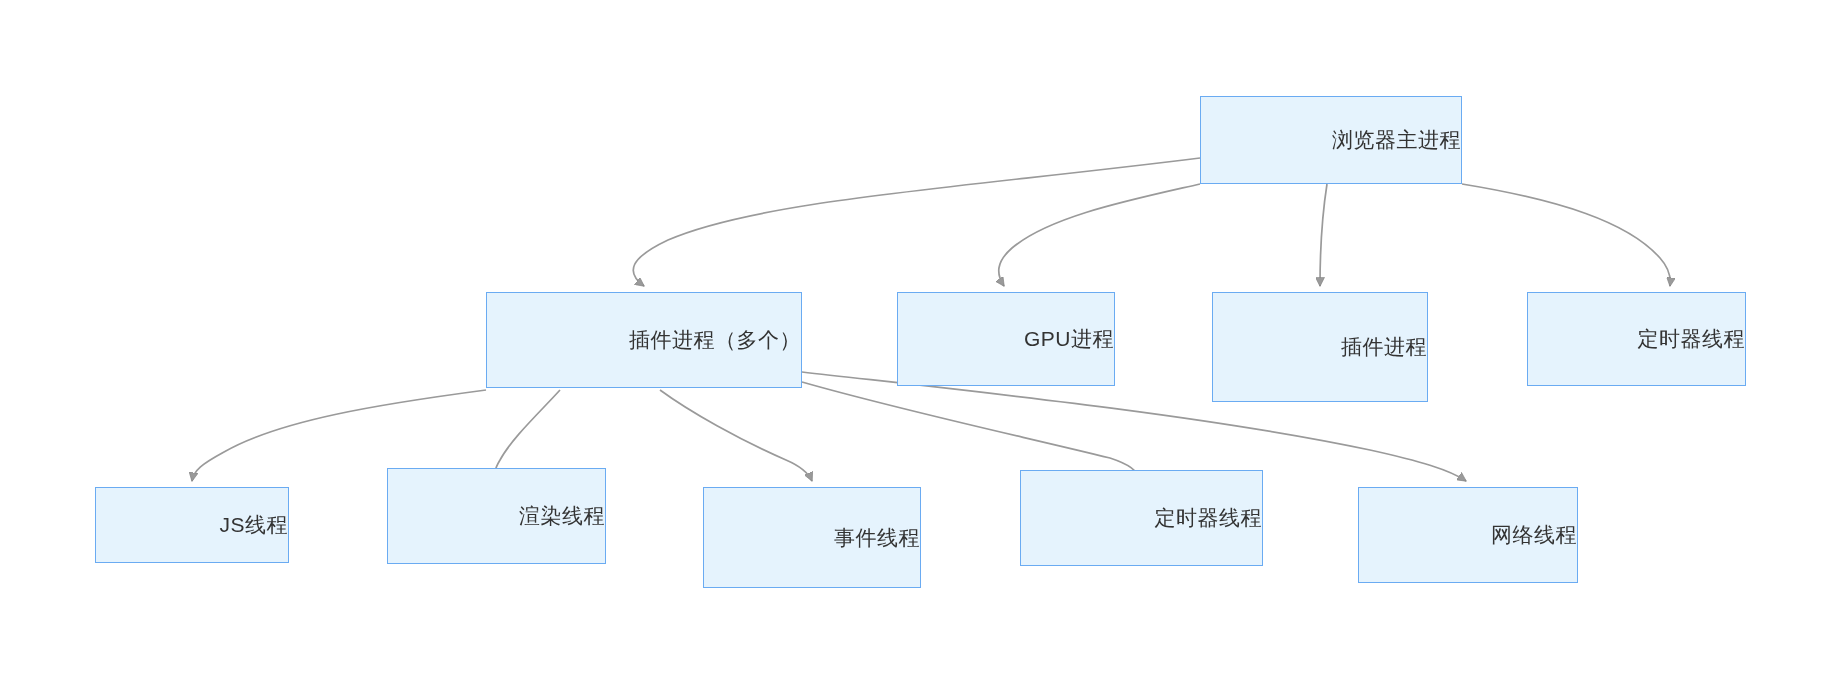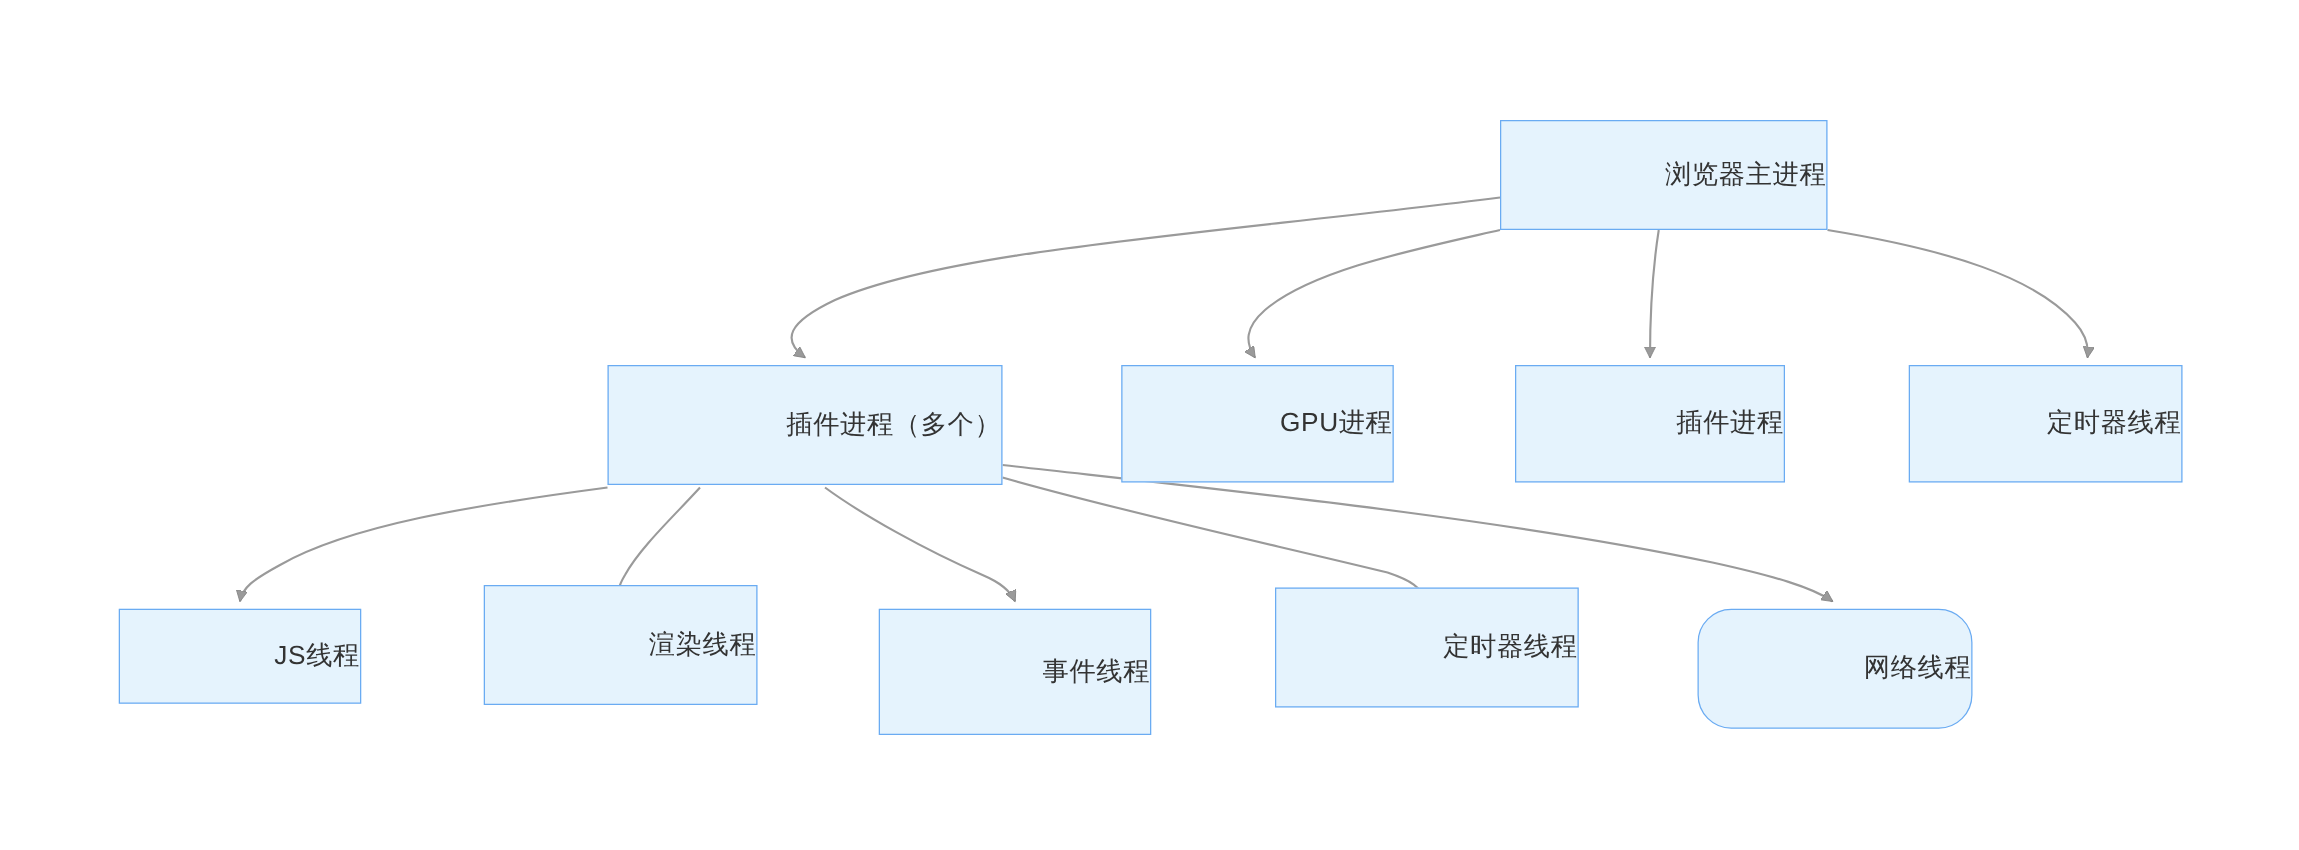--- a/index.html
+++ b/index.html
@@ -71,36 +71,36 @@
   <div id="nodes-group">
       <div class="node" style="left: 1200px; top: 96px; width: 262px; height: 88px; background: rgb(229, 243, 253); border-color: rgb(106, 171, 242); color: rgb(51, 51, 51);">
         <span class="node-label">浏览器主进程</span>
       </div>
       <div class="node" style="left: 486px; top: 292px; width: 316px; height: 96px; background: rgb(229, 243, 253); border-color: rgb(106, 171, 242); color: rgb(51, 51, 51);">
         <span class="node-label">插件进程（多个）</span>
       </div>
       <div class="node" style="left: 897px; top: 292px; width: 218px; height: 94px; background: rgb(229, 243, 253); border-color: rgb(106, 171, 242); color: rgb(51, 51, 51);">
         <span class="node-label">GPU进程</span>
       </div>
-      <div class="node" style="left: 1212px; top: 292px; width: 216px; height: 94px; background: rgb(229, 243, 253); border-color: rgb(106, 171, 242); color: rgb(51, 51, 51);">
+      <div class="node" style="left: 1212px; top: 292px; width: 216px; height: 110px; background: rgb(229, 243, 253); border-color: rgb(106, 171, 242); color: rgb(51, 51, 51);">
         <span class="node-label">插件进程</span>
       </div>
       <div class="node" style="left: 1527px; top: 292px; width: 219px; height: 94px; background: rgb(229, 243, 253); border-color: rgb(106, 171, 242); color: rgb(51, 51, 51);">
         <span class="node-label">定时器线程</span>
       </div>
       <div class="node" style="left: 95px; top: 487px; width: 194px; height: 76px; background: rgb(229, 243, 253); border-color: rgb(106, 171, 242); color: rgb(51, 51, 51);">
         <span class="node-label">JS线程</span>
       </div>
       <div class="node" style="left: 387px; top: 468px; width: 219px; height: 96px; background: rgb(229, 243, 253); border-color: rgb(106, 171, 242); color: rgb(51, 51, 51);">
         <span class="node-label">渲染线程</span>
       </div>
       <div class="node" style="left: 703px; top: 487px; width: 218px; height: 101px; background: rgb(229, 243, 253); border-color: rgb(106, 171, 242); color: rgb(51, 51, 51);">
         <span class="node-label">事件线程</span>
       </div>
       <div class="node" style="left: 1020px; top: 470px; width: 243px; height: 96px; background: rgb(229, 243, 253); border-color: rgb(106, 171, 242); color: rgb(51, 51, 51);">
         <span class="node-label">定时器线程</span>
       </div>
-      <div class="node" style="left: 1358px; top: 487px; width: 220px; height: 96px; background: rgb(229, 243, 253); border-color: rgb(106, 171, 242); color: rgb(51, 51, 51); border-radius: 27px;">
+      <div class="node" style="left: 1358px; top: 487px; width: 220px; height: 96px; background: rgb(229, 243, 253); border-color: rgb(106, 171, 242); color: rgb(51, 51, 51);">
         <span class="node-label">网络线程</span>
       </div>
     </div>
 
 </div>
 
 </body></html>

